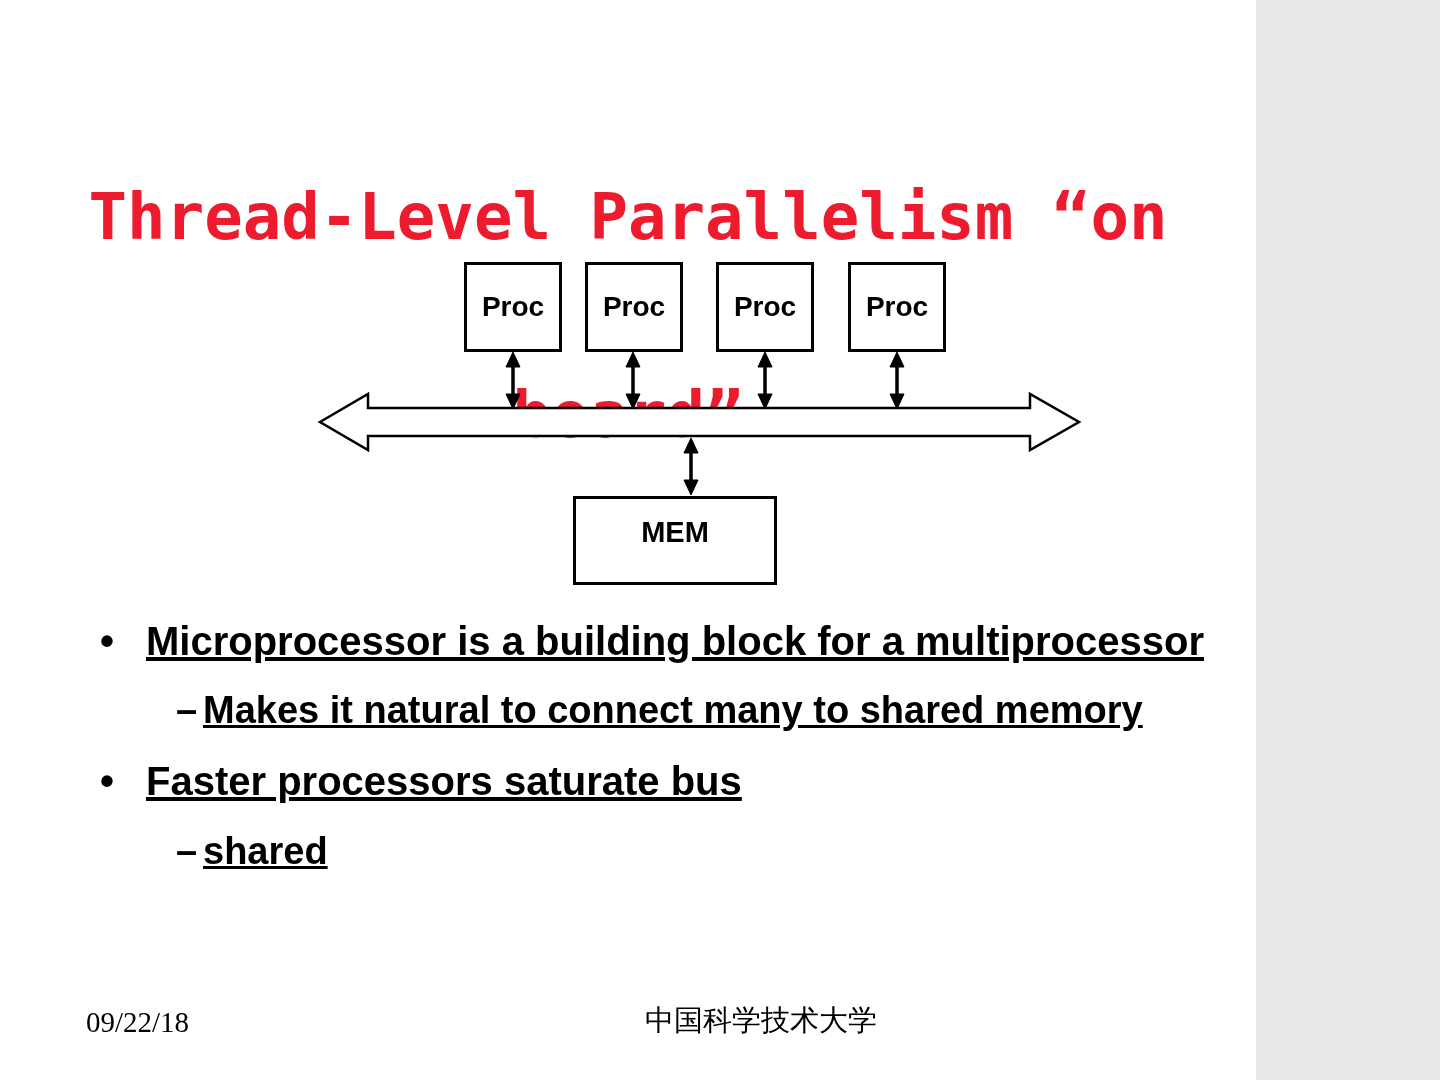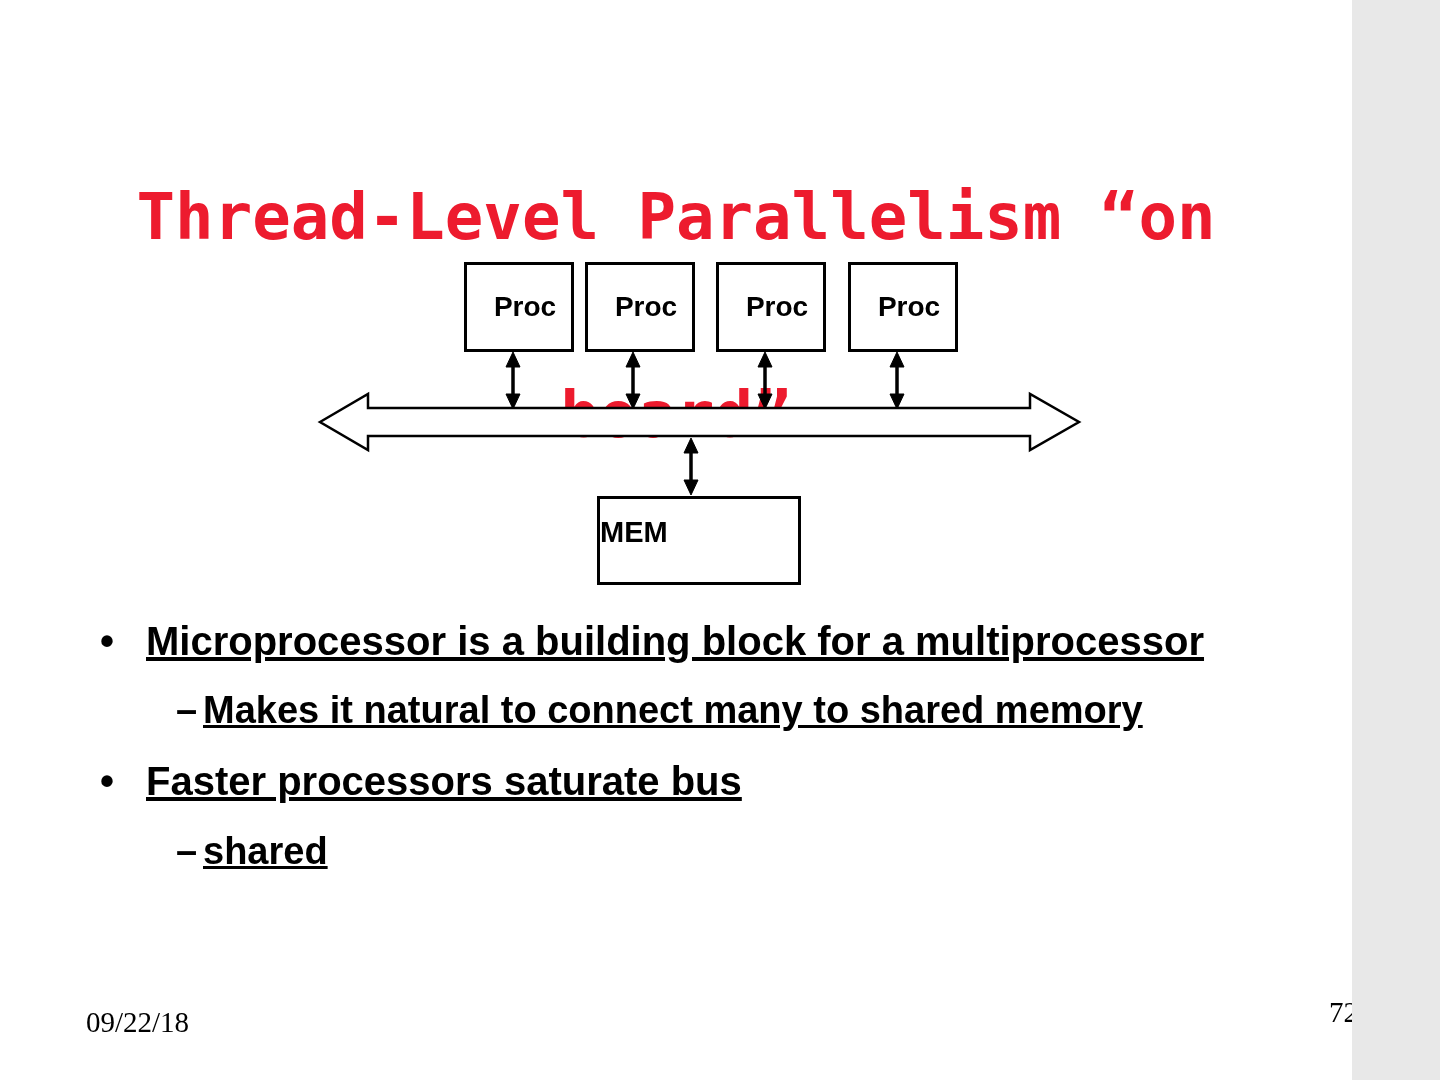--- a/index.html
+++ b/index.html
@@ -1,18 +1,18 @@
 <!DOCTYPE html>
 <html><head>
 <meta charset="utf-8">
 <style>
   html, body { margin: 0; padding: 0; background: #e8e8e8; }
   .slide {
     position: relative;
-    width: 1352px;
+    width: 1256px;
     height: 1080px;
     background: #ffffff;
     overflow: hidden;
     font-family: "Liberation Sans", sans-serif;
     color: #000;
   }
 
   
   .title {
     position: absolute;
@@ -33,37 +33,37 @@
     top: 262px;
     width: 92px;            
     height: 84px;
     border: 3px solid #000;
     background: #fff;
     display: flex;
     align-items: center;
     justify-content: center;
     font-weight: bold;
     font-size: 28px;
-    padding-left: 12px;
   }
   .proc-1 { left: 464px; }
   .proc-2 { left: 585px; }
   .proc-3 { left: 716px; }
   .proc-4 { left: 848px; }
 
   .mem-box {
     position: absolute;
-    left: 597px;
+    left: 573px;
     top: 496px;
     width: 198px;
     height: 83px;
     border: 3px solid #000;
     background: #fff;
     display: flex;
     align-items: center;
+    justify-content: center;
     font-weight: bold;
     font-size: 29px;
   }
   .mem-box .label { transform: translateY(-8px); }
 
   .diagram-svg {
     position: absolute;
     left: 300px;
     top: 340px;
     width: 800px;
@@ -197,15 +197,16 @@
   </div>
 
   <div class="b-row lvl2 s2">
     <span class="marker">–</span>
     <div class="text">
       <div>shared</div>
     </div>
   </div>
 
   <div class="footer-date">09/22/18</div>
+  <div class="footer-center">中国科学技术大学</div>
   <div class="footer-page">72</div>
 
 </div>
 
 </body></html>

